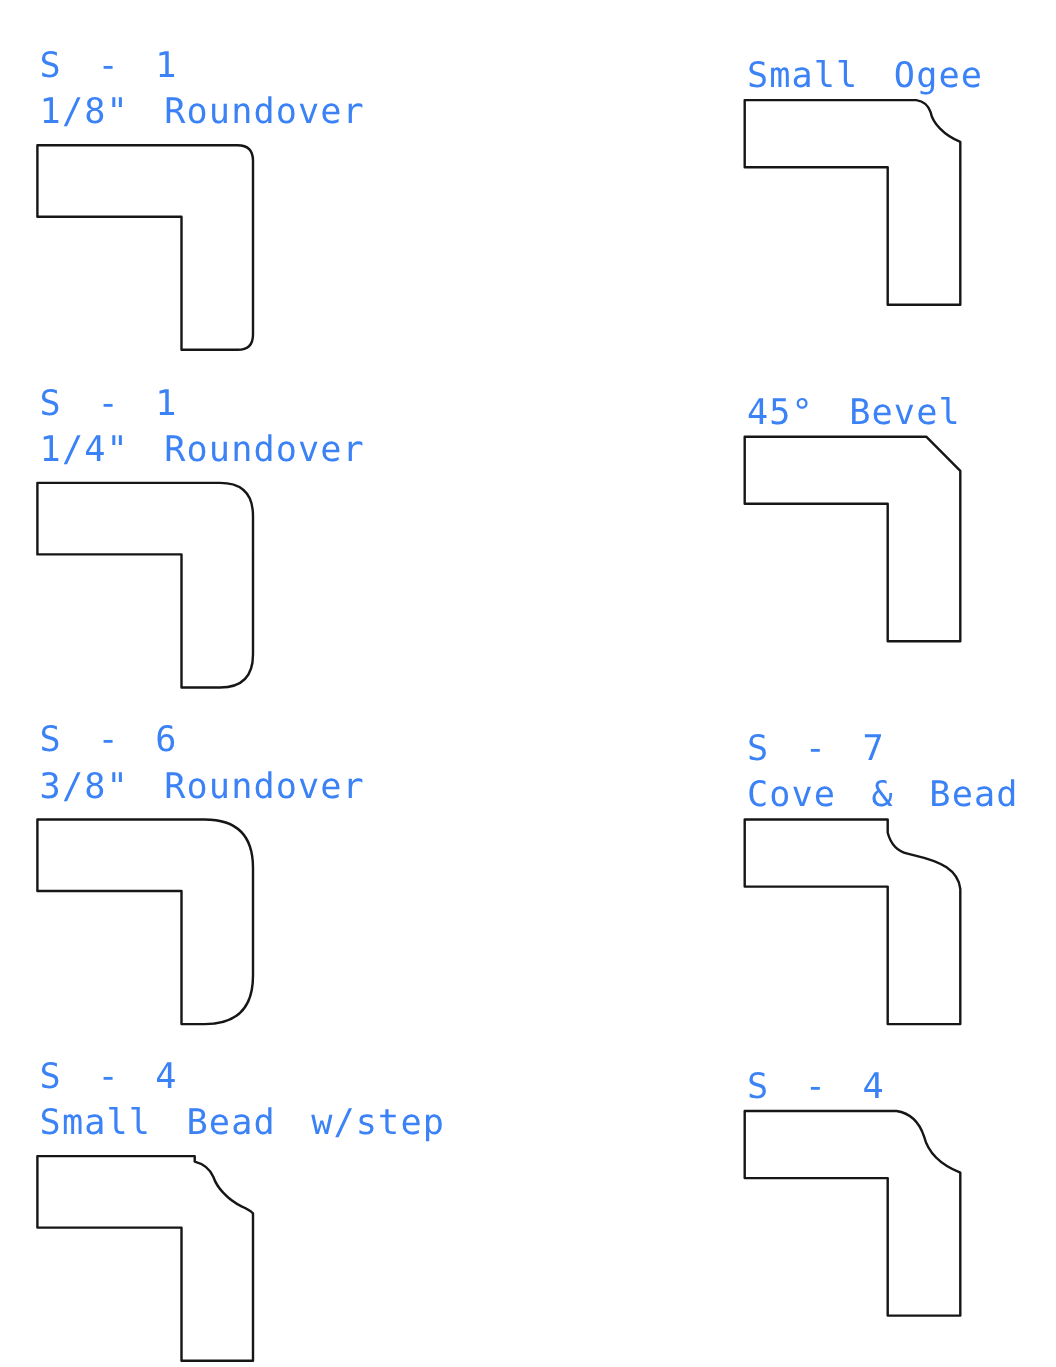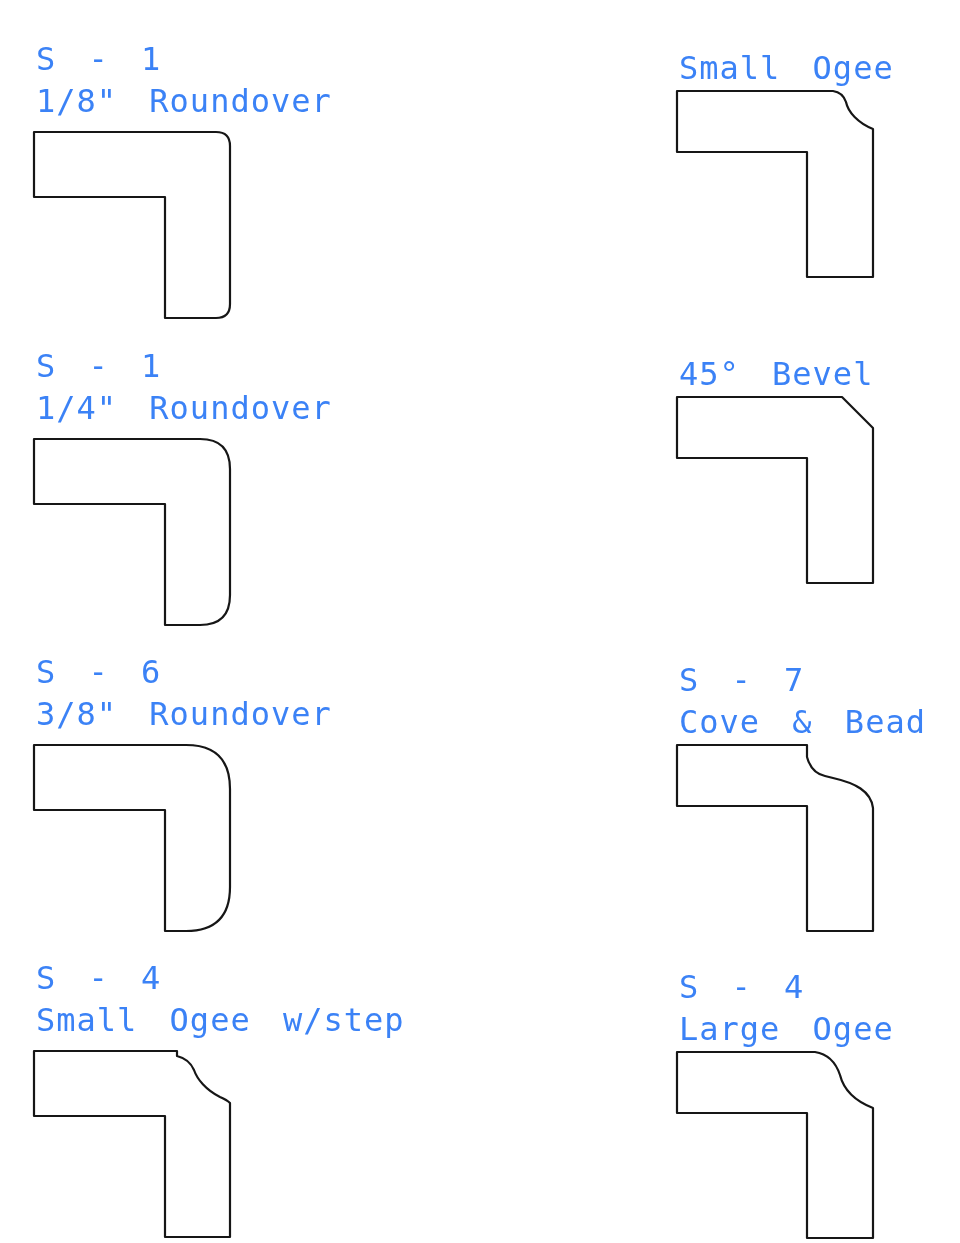--- a/index.html
+++ b/index.html
@@ -65,21 +65,21 @@
     <div class="line">3/8" Roundover</div>
   </div>
   <svg class="drawing" width="200" height="190" viewBox="-2 -2 200 190">
     <path d="M0 0 H152 Q196 0 196 44 V142 Q196 186 152 186 H131 V65 H0 Z"></path>
   </svg>
 </div>
 
 <div class="cell col1" style="left:32px; top:957px;">
   <div class="label">
     <div class="line">S - 4</div>
-    <div class="line">Small Ogee w/step</div>
+    <div class="line">Small Bead w/step</div>
   </div>
   <svg class="drawing" width="200" height="190" viewBox="-2 -2 200 190">
     <path d="M0 0 H143 V5 C151 7 157 12 160 19 C163 28 172 39 186 46 Q193 49 196 52 V186 H131 V65 H0 Z"></path>
   </svg>
 </div>
 
 <div class="cell col2" style="left:675px; top:47px;">
   <div class="label">
     <div class="line">Small Ogee</div>
   </div>
@@ -103,18 +103,17 @@
     <div class="line">Cove &amp; Bead</div>
   </div>
   <svg class="drawing" width="200" height="190" viewBox="-2 -2 200 190">
     <path d="M0 0 H130 V12 C133 23 139 29 148 31 L156 33 C178 38 194 46 196 63 V186 H130 V61 H0 Z"></path>
   </svg>
 </div>
 
 <div class="cell col2" style="left:675px; top:966px;">
   <div class="label">
     <div class="line">S - 4</div>
-    <div class="line">Large Ogee</div>
   </div>
   <svg class="drawing" width="200" height="190" viewBox="-2 -2 200 190">
     <path d="M0 0 H138 C151 2 159 11 163 23 C167 39 178 49 196 56 V186 H130 V61 H0 Z"></path>
   </svg>
 </div>
 
 </body></html>

